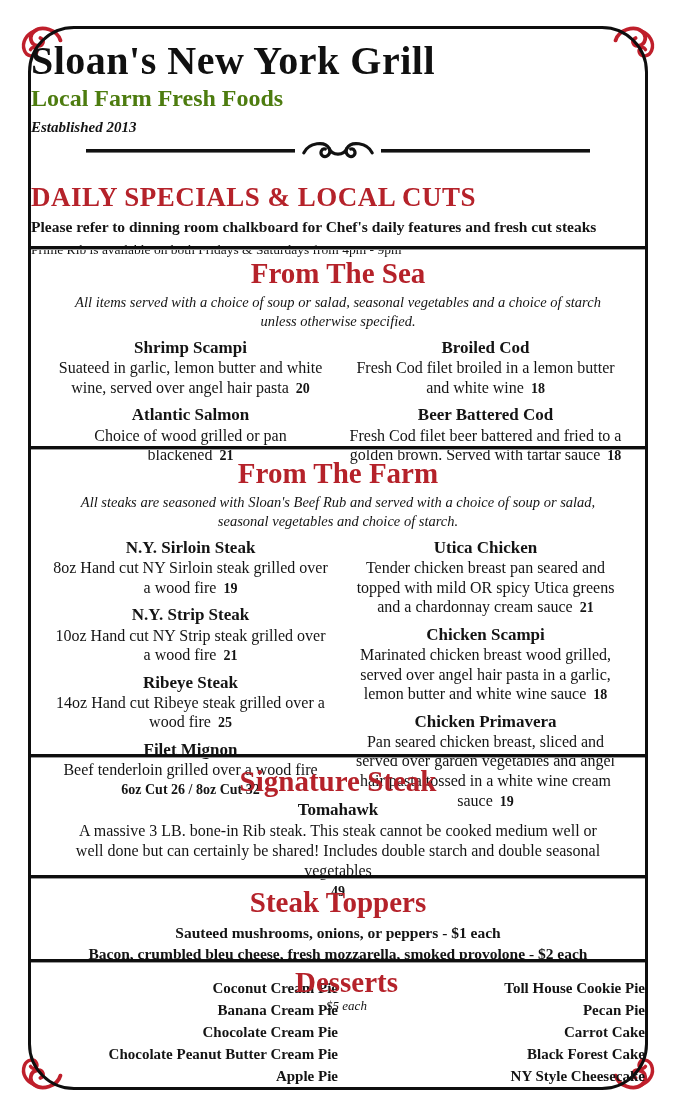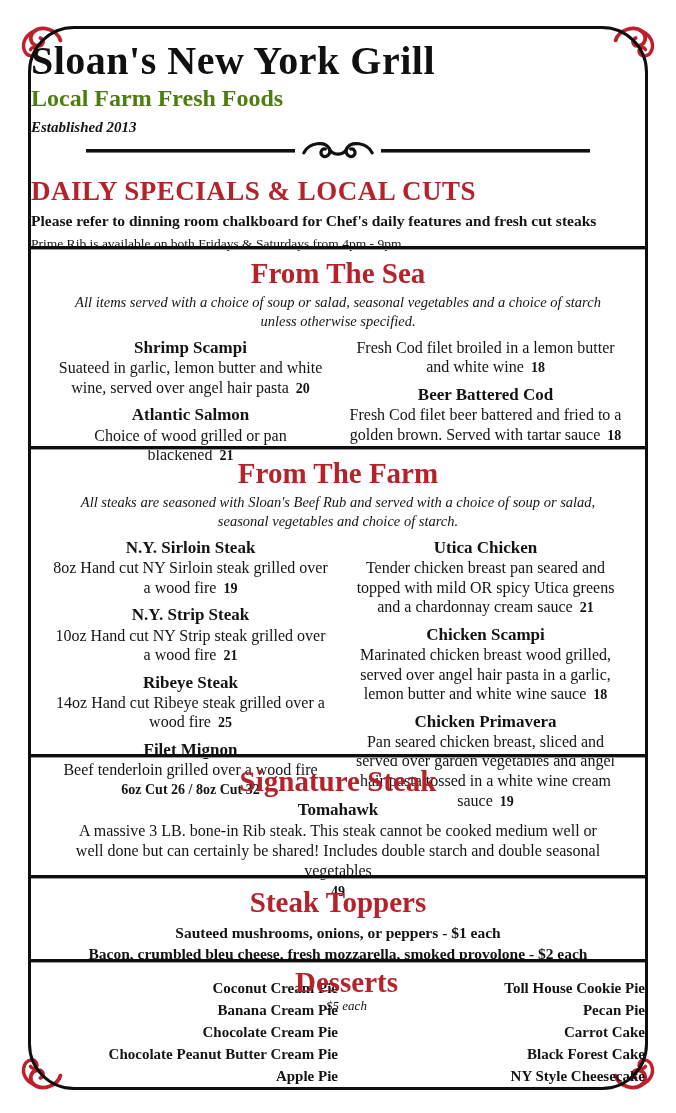--- a/index.html
+++ b/index.html
@@ -35,21 +35,21 @@
   }
 
   
   .hdr { min-height: 217px; text-align: left; padding-top: 11px; }
   .title { font-size: 40px; font-weight: bold; letter-spacing: 0.5px; color: #101010; line-height: 1.05; }
   .subtitle { font-size: 24px; font-weight: bold; color: #4d7c0f; margin-top: 3px; }
   .established { font-size: 15px; font-weight: bold; font-style: italic; margin-top: 7px; }
   .divider { display: flex; align-items: center; width: 82%; margin: 2px auto 0; height: 26px; }
   .dline { flex: 1; height: 4px; border-top: 3px solid #111; border-bottom: 1px solid #777; }
   .divider svg { margin: 0 5px; }
-  .specials-title { font-size: 27px; font-weight: bold; color: #b5222a; letter-spacing: 0.5px; margin-top: 12px; }
+  .specials-title { font-size: 27px; font-weight: bold; color: #b5222a; letter-spacing: 0.5px; margin-top: 18px; }
   .specials-note { font-size: 15.5px; font-weight: bold; margin-top: 5px; }
   .prime-note { font-size: 13.5px; margin-top: 6px; }
 
   
   .sec { text-align: center; }
   .sec-sea { min-height: 196px; }
   .sec-farm { min-height: 301px; }
   .sec-sig { min-height: 103px; }
   .sec-top { min-height: 80px; }
   .sec-title { font-size: 29px; font-weight: bold; color: #b5222a; margin-top: 7px; }
@@ -135,20 +135,21 @@
             <div class="item-name">Shrimp Scampi</div>
             <div class="item-desc"><span>Suateed in garlic, lemon butter and white wine, served over angel hair pasta</span><span class="price">20</span></div>
           </div>
           <div class="item">
             <div class="item-name">Atlantic Salmon</div>
             <div class="item-desc"><span>Choice of wood grilled or pan blackened</span><span class="price">21</span></div>
           </div>
         </div>
         <div class="col">
           <div class="item">
+            <div class="item-name">Broiled Cod</div>
             <div class="item-desc"><span>Fresh Cod filet broiled in a lemon butter and white wine</span><span class="price">18</span></div>
           </div>
           <div class="item">
             <div class="item-name">Beer Battered Cod</div>
             <div class="item-desc"><span>Fresh Cod filet beer battered and fried to a golden brown. Served with tartar sauce</span><span class="price">18</span></div>
           </div>
         </div>
       </div>
     </section>
 

